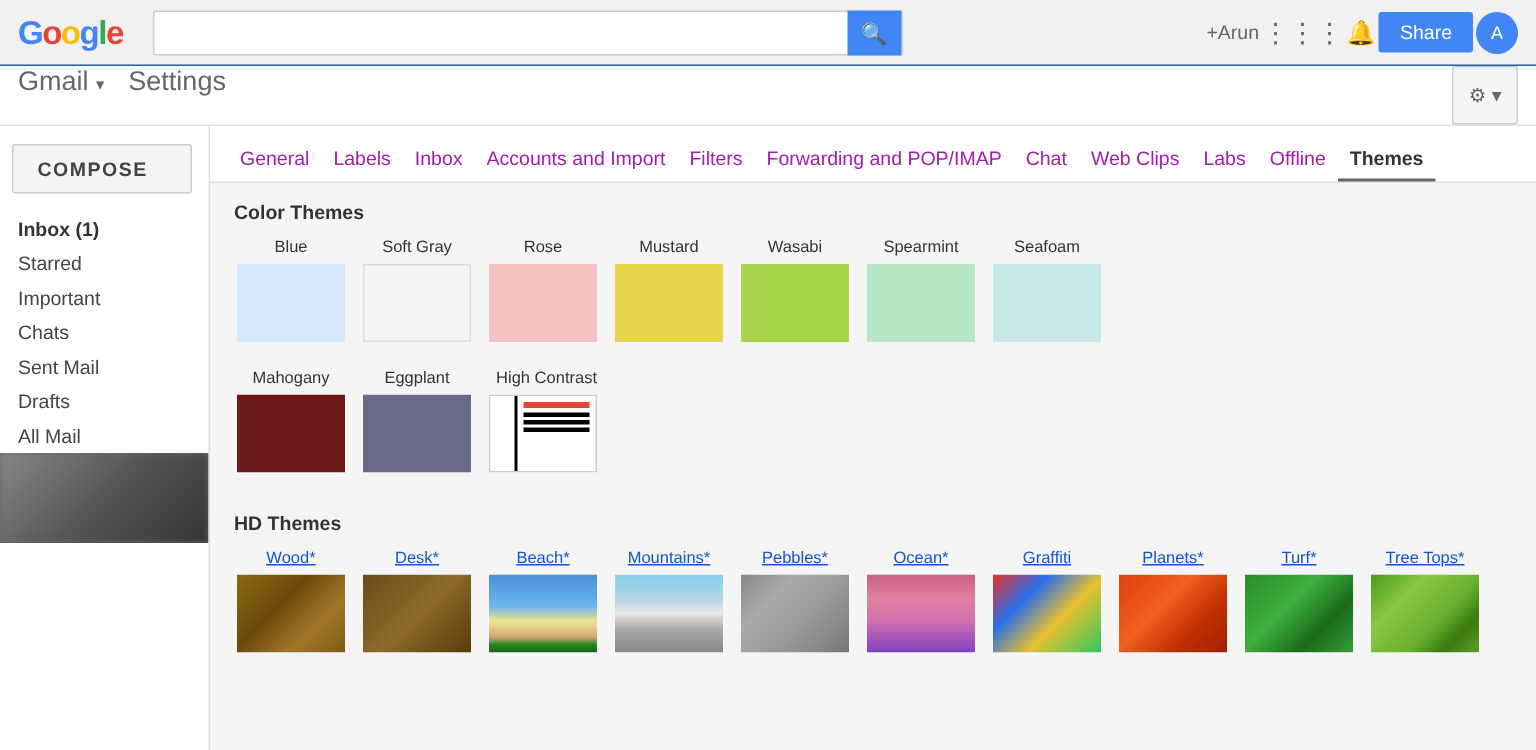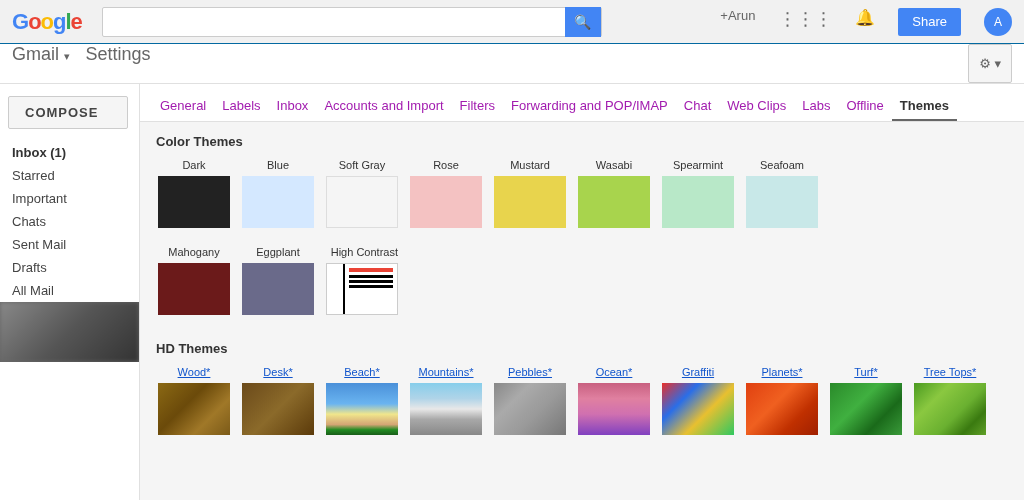--- a/index.html
+++ b/index.html
@@ -53,21 +53,22 @@
       cursor: pointer;
       display: flex;
       align-items: center;
       justify-content: center;
       color: white;
       font-size: 14px;
     }
     .top-right {
       margin-left: auto;
       display: flex;
-      gap: 23px;
+      align-items: center;
+      gap: 2px;
     }
     .top-right-btn {
       color: #666;
       font-size: 13px;
       cursor: pointer;
     }
     .share-btn {
       background: #4285F4;
       color: white;
       border: none;
@@ -346,26 +347,20 @@
         <a class="tab active">Themes</a>
       </div>
     </div>
 
     <div class="themes-content">
 
       <div class="section-title">Color Themes</div>
       <div class="themes-grid">
 
 
-        <div class="theme-item">
-          <span class="theme-label">Dark</span>
-          <div class="theme-preview">
-            <div class="color-preview theme-dark"></div>
-          </div>
-        </div>
 
         <div class="theme-item">
           <span class="theme-label">Blue</span>
           <div class="theme-preview">
             <div class="color-preview theme-blue"></div>
           </div>
         </div>
 
         <div class="theme-item">
           <span class="theme-label">Soft Gray</span>

